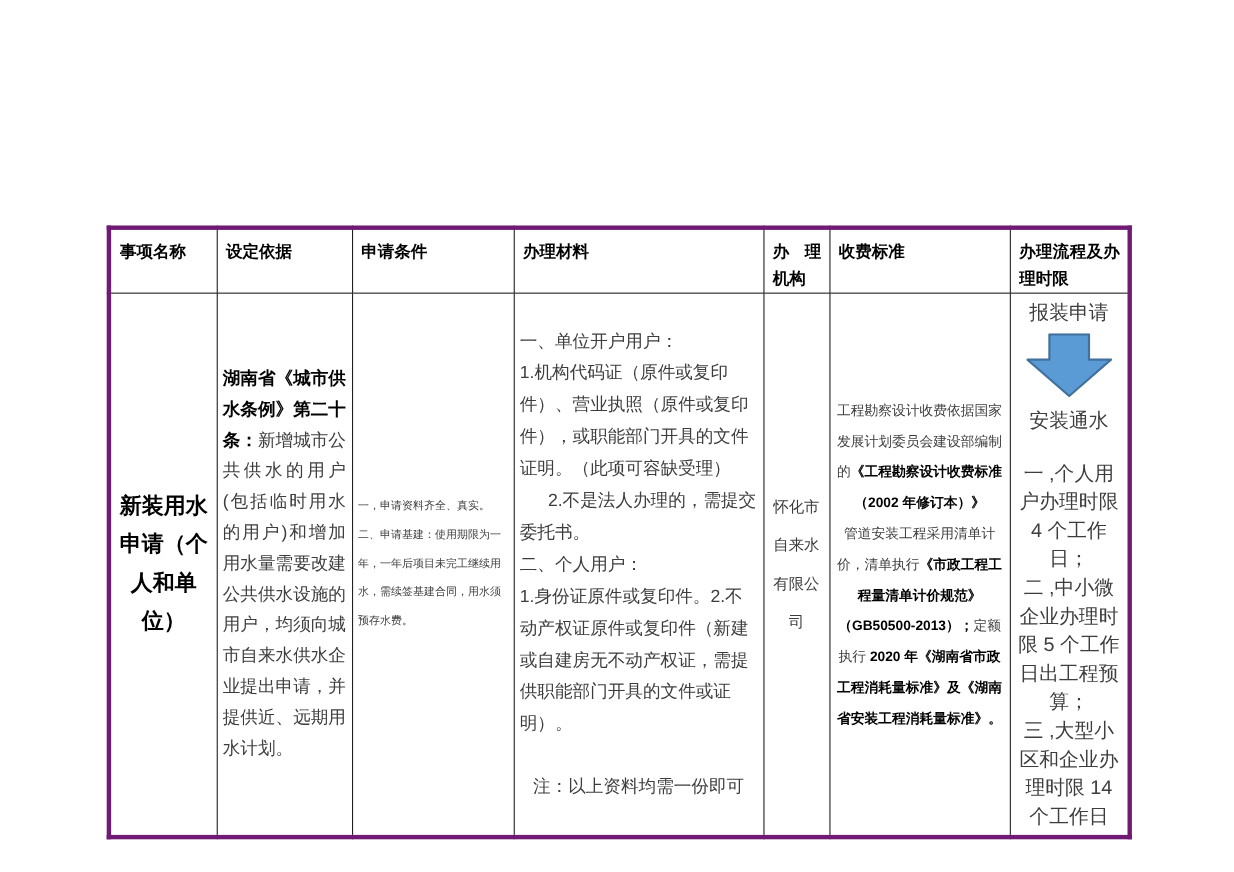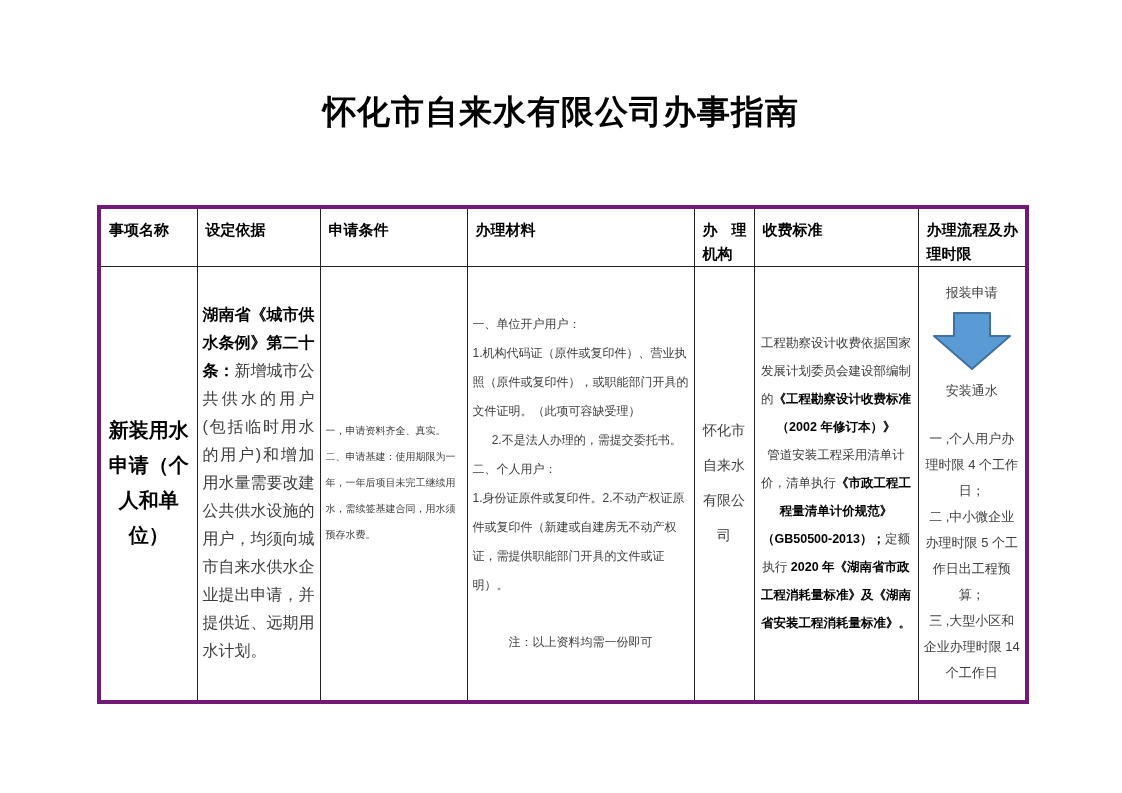--- a/index.html
+++ b/index.html
@@ -52,36 +52,35 @@
     padding: 4px 5px;
     color: #3d3d3d;
   }
   .para { margin: 0; }
   .para.indent { text-indent: 1.6em; }
   .run.bold { font-weight: bold; color: #000000; }
   
   td.c1 { text-align: center; font-size: 20px; line-height: 35px; }
   td.c2 { text-align: justify; font-size: 16px; line-height: 28px; padding: 4px 6px; }
   td.c3 { text-align: left; font-size: 10px; line-height: 26px; padding: 4px 7px; }
-  td.c4 { text-align: left; font-size: 12px; line-height: 29px; padding: 4px 7px; }
+  td.c4 { text-align: left; font-size: 16px; line-height: 29px; padding: 4px 7px; }
   td.c5 { text-align: center; font-size: 14px; line-height: 35px; }
   td.c6 { text-align: center; font-size: 12.5px; line-height: 28px; }
-  td.c7 { text-align: center; font-size: 13px; line-height: 26px; }
+  td.c7 { text-align: center; font-size: 18px; line-height: 26px; }
   .arrow-wrap {
     text-align: center;
     line-height: 0;
     padding: 6px 0 8px 0;
   }
   .arrow-wrap svg { display: inline-block; }
 </style>
 </head>
 <body>
 
 <div class="page">
-  <h1 class="doc-title">怀化市自来水有限公司办事指南</h1>
 
   <table class="guide">
     <colgroup id="guide-colgroup">
         <col style="width: 98px;">
         <col style="width: 123px;">
         <col style="width: 147px;">
         <col style="width: 227px;">
         <col style="width: 60px;">
         <col style="width: 164px;">
         <col style="width: 109px;">

